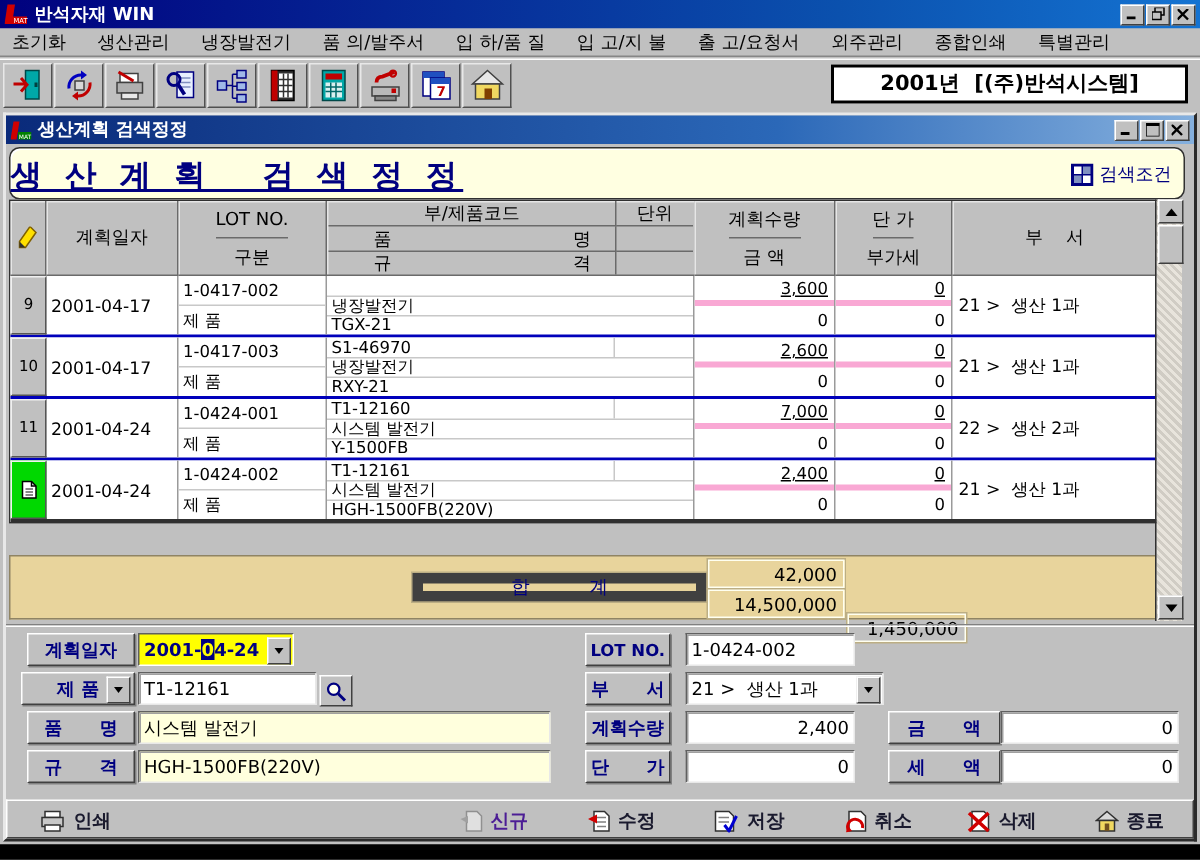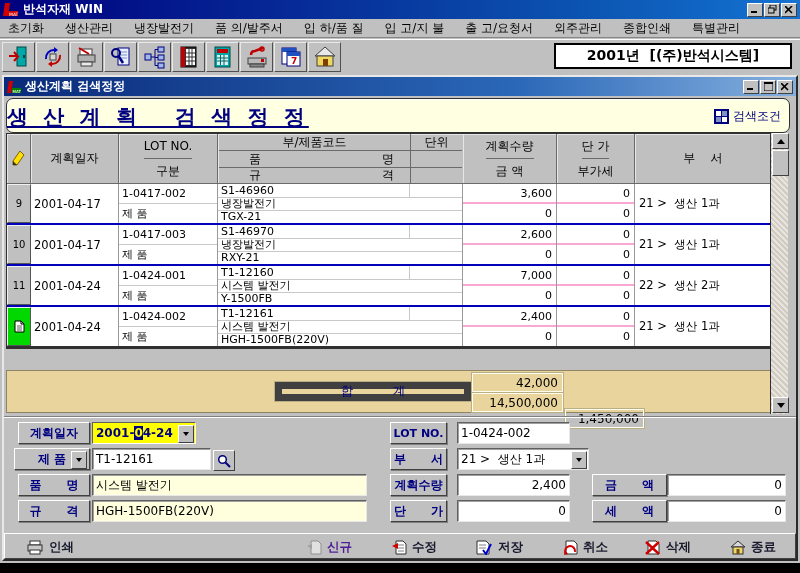--- a/index.html
+++ b/index.html
@@ -72,21 +72,21 @@
     display:flex; align-items:center; justify-content:center; font-size:10px; color:#000; }
   .ind.sel { background:#00d800; }
   .cdate { display:flex; align-items:center; padding-left:3px; font-size:11.5px; }
   .clot .l1 { height:20px; border-bottom:1px solid #c8c8c8; display:flex; align-items:center; padding-left:3px; }
   .clot .l2 { height:19px; display:flex; align-items:center; padding-left:3px; white-space:pre; }
   .cprod .p1 { height:14px; border-bottom:1px solid #c8c8c8; display:flex; }
   .cprod .p1 .code { width:192px; border-right:1px solid #c8c8c8; padding-left:3px; line-height:13px; }
   .cprod .p1 .unit { flex:1; }
   .cprod .p2 { height:13px; border-bottom:1px solid #c8c8c8; padding-left:3px; line-height:12px; white-space:pre; }
   .cprod .p3 { height:12px; padding-left:3px; line-height:11px; }
-  .cnum .v1 { height:20px; border-bottom:2px solid #f9a8d4; display:flex; align-items:center; justify-content:flex-end; padding-right:4px; }
+  .cnum .v1 { height:20px; border-bottom:4px solid #f9a8d4; display:flex; align-items:center; justify-content:flex-end; padding-right:4px;text-decoration:underline; }
   .cnum .v2 { height:19px; display:flex; align-items:center; justify-content:flex-end; padding-right:4px; }
   .cdept { display:flex; align-items:center; padding-left:4px; white-space:pre; font-size:11.5px; border-right:none; }
 
   
   .vscroll { position:absolute; left:766px; top:56px; width:18px; height:281px;
     background:repeating-linear-gradient(45deg,#e8e4dc 0 2px,#d0ccc4 2px 4px); border-left:1px solid #303030; }
   .sbtn { position:absolute; left:1px; width:17px; height:16px; display:flex; align-items:center; justify-content:center; }
   .sthumb { position:absolute; left:1px; top:17px; width:17px; height:26px; }
   .arrow-up { width:0; height:0; border-left:4px solid transparent; border-right:4px solid transparent; border-bottom:5px solid #000; }
   .arrow-dn { width:0; height:0; border-left:4px solid transparent; border-right:4px solid transparent; border-top:5px solid #000; }
@@ -330,21 +330,20 @@
 
       <div class="drow">
         <div class="ind">9</div>
         <div class="rc cdate">2001-04-17</div>
         <div class="rc clot">
             <div class="l1">1-0417-002</div>
             <div class="l2">제 품</div>
           </div>
         <div class="rc cprod">
           <div class="p1">
-              <div class="code">S1-46960</div>
               <div class="unit"></div>
             </div>
           <div class="p2">냉장발전기</div>
           <div class="p3">TGX-21</div>
         </div>
         <div class="rc cnum">
             <div class="v1">3,600</div>
             <div class="v2">0</div>
           </div>
         <div class="rc cnum">

